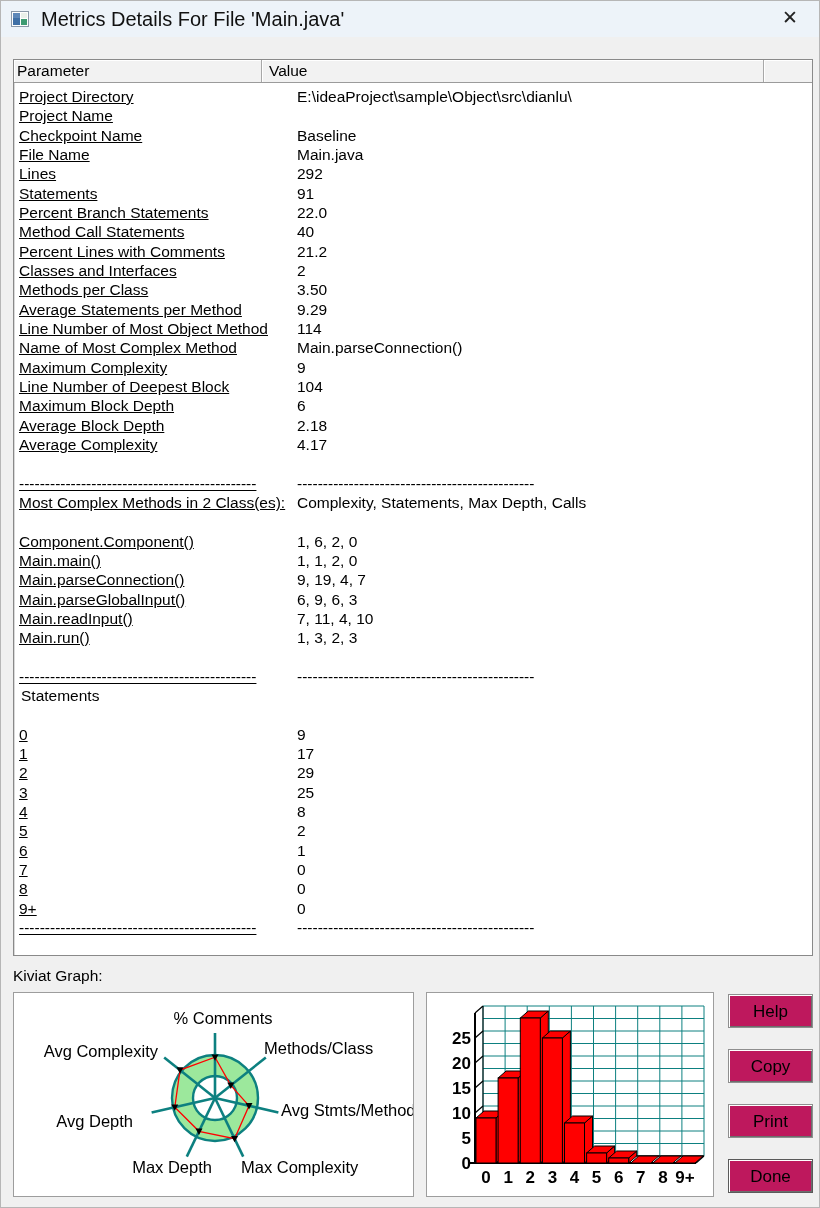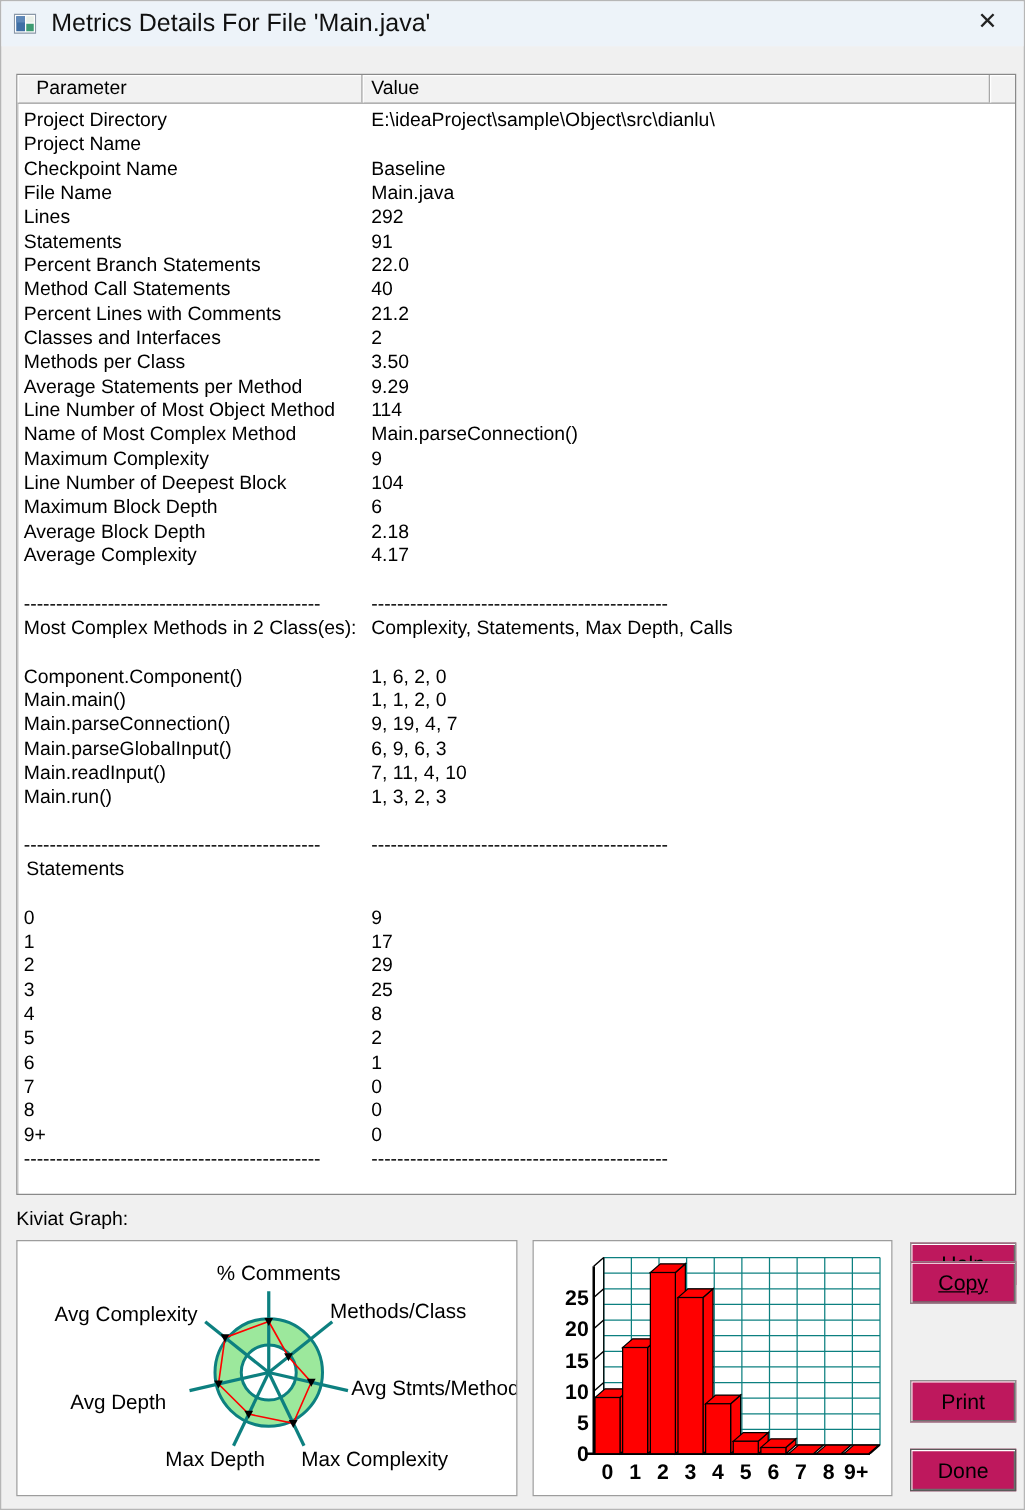--- a/index.html
+++ b/index.html
@@ -4,37 +4,37 @@
 <style>
   html,body{margin:0;padding:0;}
   body{width:820px;height:1208px;background:#f0f0f0;font-family:"Liberation Sans",sans-serif;-webkit-font-smoothing:antialiased;}
   .window{position:relative;width:820px;height:1208px;background:#f0f0f0;border:1px solid #b6b6b6;box-sizing:border-box;overflow:hidden;}
   .titlebar{position:absolute;left:0;top:0;width:100%;height:36px;background:#edf3f9;}
   .app-icon{position:absolute;left:10px;top:9px;width:18px;height:18px;display:block;}
   .title{position:absolute;left:40px;top:7px;font-size:20px;color:#111;white-space:nowrap;}
   .close{position:absolute;right:16px;top:4px;width:26px;height:26px;font-size:19px;line-height:26px;text-align:center;color:#222;cursor:pointer;}
   .metrics-list{position:absolute;left:12px;top:58px;width:800px;height:897px;background:#fff;border:1px solid #898989;box-sizing:border-box;box-shadow:inset 1px 1px 0 #d9d9d9;}
   .grid-header{display:flex;height:22px;background:#f2f2f2;border-bottom:1px solid #9b9b9b;font-size:15.5px;color:#000;}
-  .h-param{width:276px;box-sizing:border-box;padding-left:15px;line-height:21px;border-right:1px solid #a8a8a8;box-shadow:inset 0 1px 0 #fff,inset 1px 0 0 #fff;}
+  .h-param{width:248px;box-sizing:border-box;padding-left:3px;line-height:21px;border-right:1px solid #a8a8a8;box-shadow:inset 0 1px 0 #fff,inset 1px 0 0 #fff;}
   .h-value{width:502px;box-sizing:border-box;padding-left:7px;line-height:21px;border-right:1px solid #a8a8a8;box-shadow:inset 0 1px 0 #fff,inset 1px 0 0 #fff;}
   .h-rest{flex:1;box-shadow:inset 0 1px 0 #fff,inset 1px 0 0 #fff;}
   .grid-body{padding-top:4px;font-size:15.5px;color:#000;overflow:hidden;height:869px;}
   .grid-row{display:flex;height:19.33px;line-height:19.33px;white-space:pre;}
-  .c-param{width:276px;box-sizing:border-box;padding-left:5px;overflow:hidden;}
+  .c-param{width:276px;box-sizing:border-box;padding-left:5px;overflow:hidden;text-decoration:underline;}
   .c-value{flex:1;box-sizing:border-box;padding-left:7px;overflow:hidden;}
   .panel-label{position:absolute;font-size:15.5px;color:#000;white-space:nowrap;}
   .kiviat-label{left:12px;top:966px;}
   .histo-label{left:425px;top:966px;margin-top:36px;}
   .panel{position:absolute;background:#fff;border:1px solid #9d9d9d;box-sizing:border-box;}
   .kiviat-panel{left:12px;top:991px;width:401px;height:205px;}
   .histo-panel{left:425px;top:991px;width:288px;height:205px;}
   .panel svg{display:block;}
   .btn{position:absolute;left:727px;width:85px;height:34px;background:#be185d;border:1px solid #8e8e8e;box-sizing:border-box;box-shadow:inset 1px 1px 0 #ffffff,inset -1px -1px 0 #6d6d6d;font-family:"Liberation Sans",sans-serif;font-size:17px;color:#000;text-align:center;line-height:31px;padding:0;cursor:pointer;}
   .btn-help{top:993px;}
-  .btn-copy{top:1008px;text-decoration:underline;}
+  .btn-copy{top:1048px;}
   .btn-print{top:1103px;}
   .btn-done{top:1158px;border-color:#5a5a5a;}
 </style>
 </head>
 <body>
 
 <div class="window">
   <div class="titlebar">
     <span class="app-icon">
       <svg width="18" height="18" viewBox="0 0 18 18">

